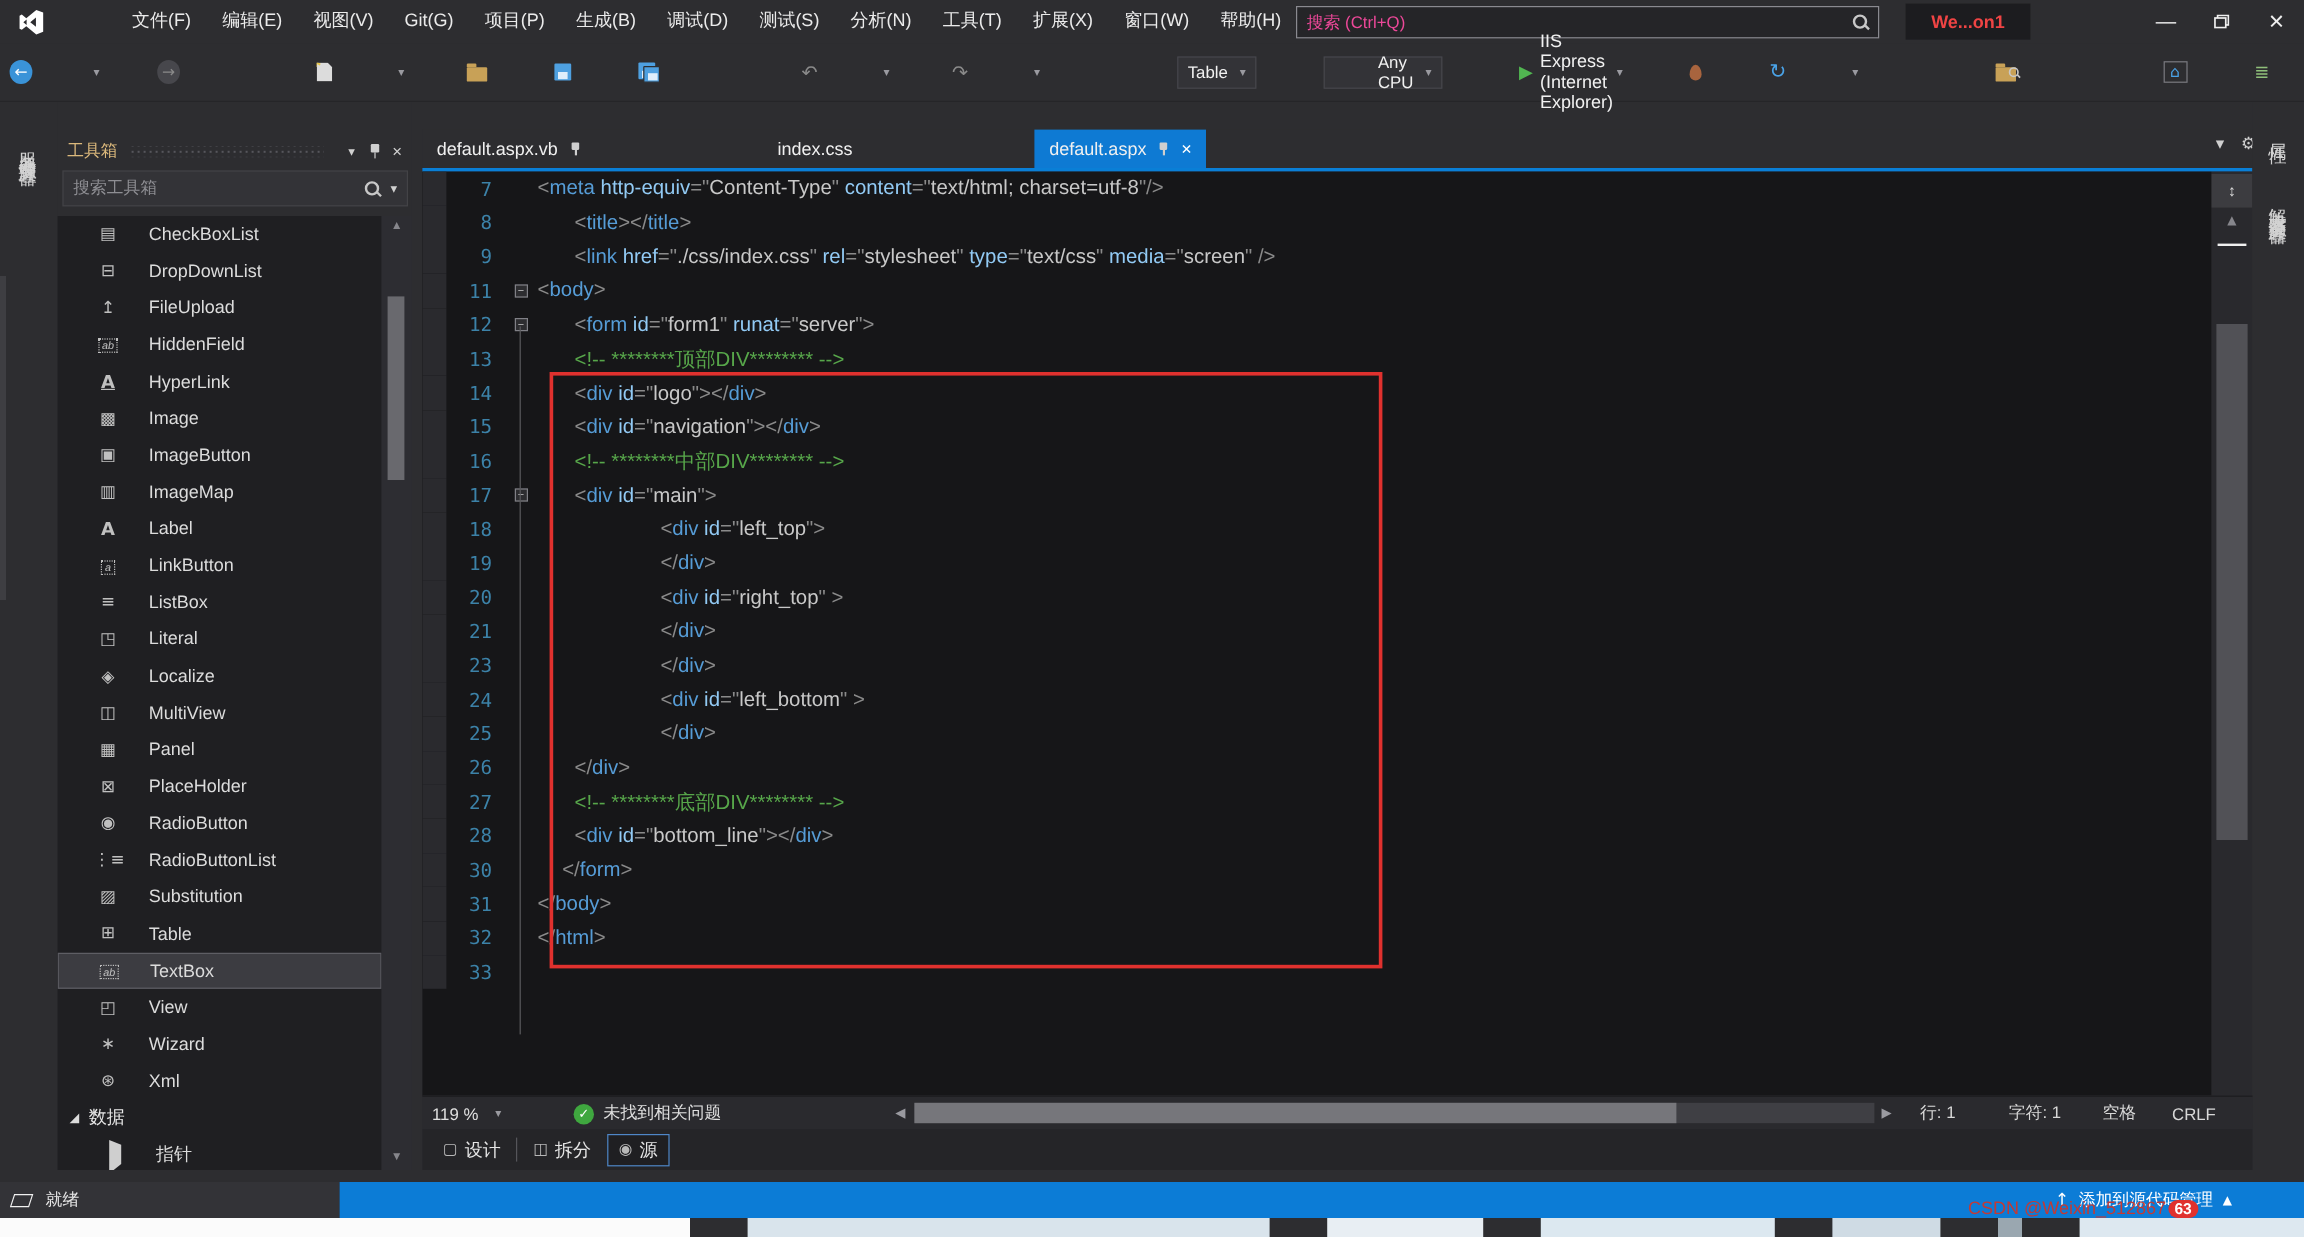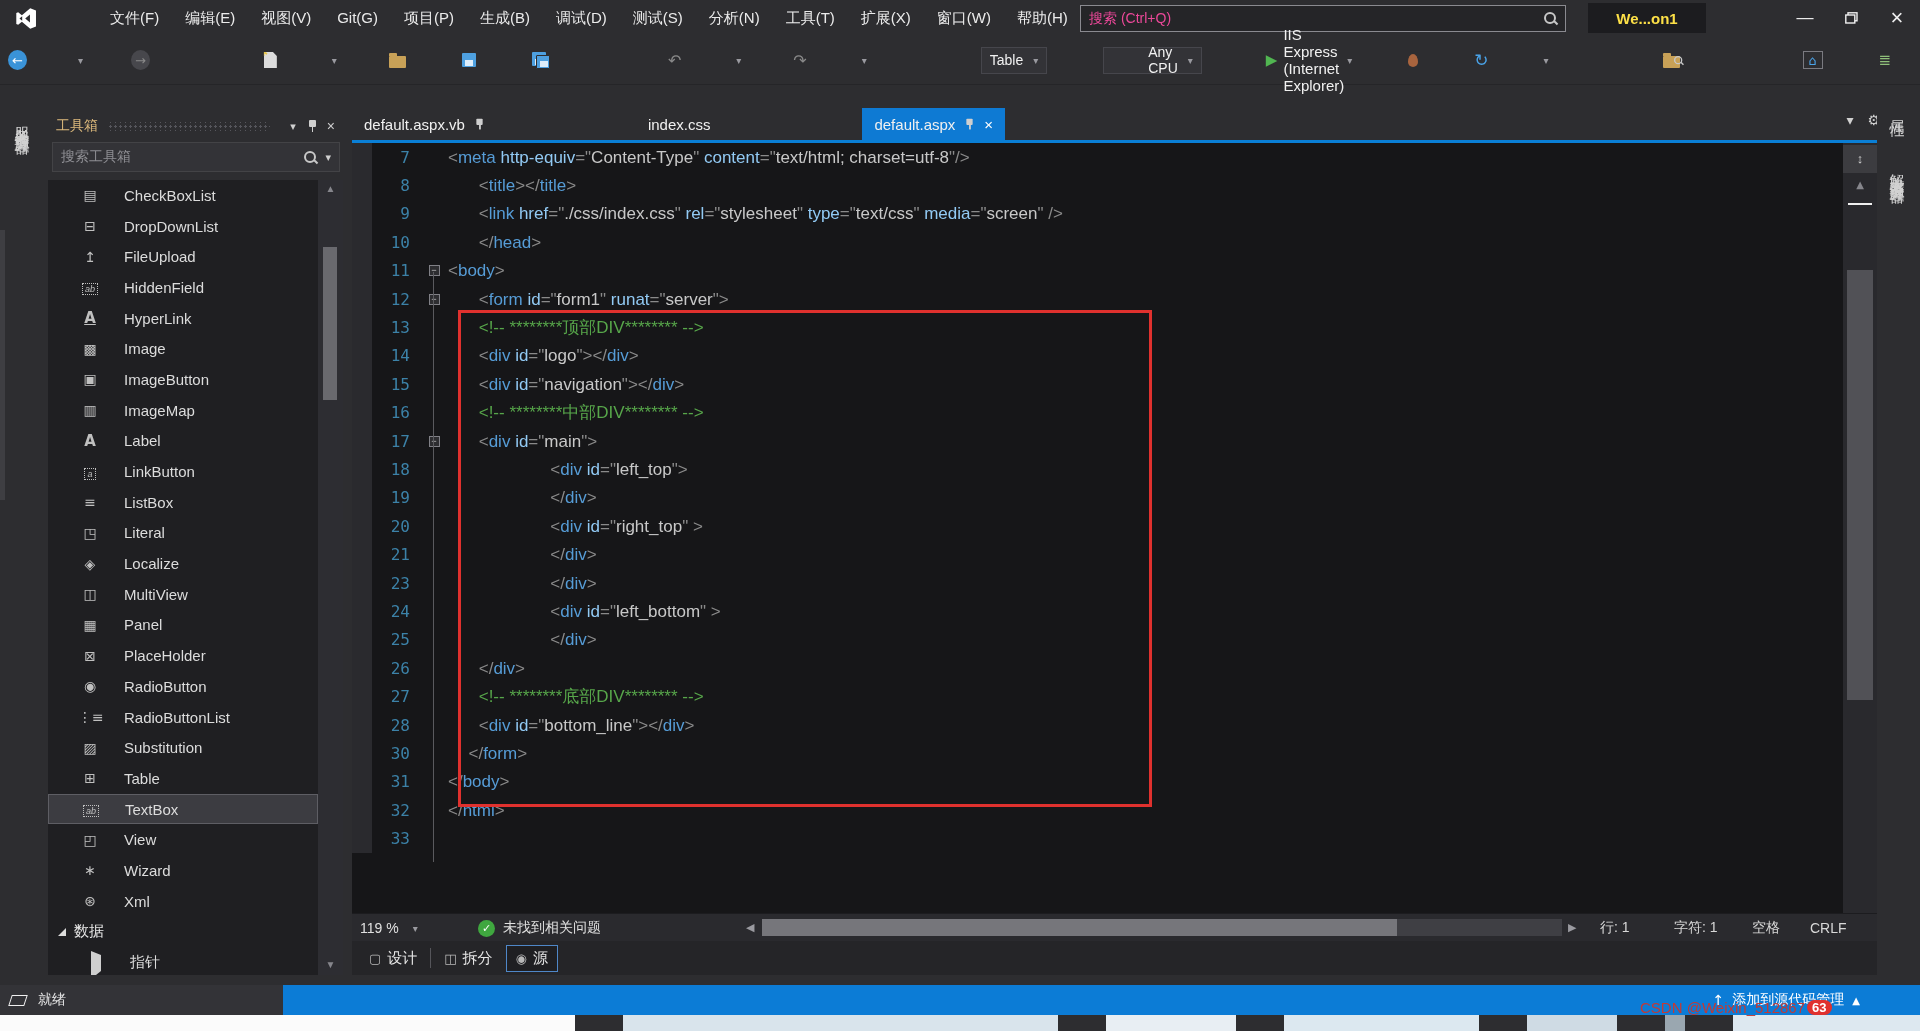--- a/index.html
+++ b/index.html
@@ -6,21 +6,21 @@
   *{box-sizing:border-box;font-family:"Liberation Sans","DejaVu Sans",sans-serif;}
   #app{position:relative;width:1920px;height:1031px;background:#2d2d30;overflow:hidden;color:#e8e8e8;}
   .abs{position:absolute;gap:48px;}
 
   
   #titlebar{left:0;top:0;width:1920px;height:36px;background:#2d2d30;display:flex;align-items:center;}
   #vs-logo{margin:0 10px 0 14px;display:flex;align-items:center;}
   .menu-item{padding:0 13px;font-size:15px;color:#ebebeb;line-height:36px;cursor:default;}
   #tb-search{position:absolute;left:1080px;top:5px;width:486px;height:27px;background:#252528;border:1px solid #8a8a90;display:flex;align-items:center;padding:0 8px;}
   #tb-search .ph{color:#ec4899;font-size:14px;flex:1;}
-  #win-title{position:absolute;left:1588px;top:3px;width:118px;height:30px;background:#1c1c1f;color:#fde047;font-weight:bold;font-size:15px;display:flex;align-items:center;justify-content:center;}
+  #win-title{position:absolute;left:1588px;top:3px;width:104px;height:30px;background:#1c1c1f;color:#ef4444;font-weight:bold;font-size:15px;display:flex;align-items:center;justify-content:center;}
   .win-btn{width:46px;height:36px;display:flex;align-items:center;justify-content:center;color:#f0f0f0;font-size:17px;}
   #win-btns{position:absolute;right:0;top:0;display:flex;}
 
   
   #toolbar{left:0;top:36px;width:1920px;height:49px;background:#2d2d30;display:flex;align-items:center;border-bottom:1px solid #252528;padding-left:8px;}
   .tsep{width:1px;height:26px;background:#46464c;margin:0 7px;}
   .tbtn{display:flex;align-items:center;justify-content:center;height:30px;padding:0 4px;color:#c8c8c8;}
   .dd{color:#9a9aa0;font-size:10px;margin-left:3px;}
   .circle-btn{width:20px;height:20px;border-radius:50%;display:flex;align-items:center;justify-content:center;font-size:13px;}
   .back{background:#3a93d8;color:#fff;}
@@ -418,26 +418,20 @@
           <span class="code">   <span class="tk-d">&lt;</span><span class="tk-t">title</span><span class="tk-d">&gt;&lt;/</span><span class="tk-t">title</span><span class="tk-d">&gt;</span></span>
         </div>
         <div class="cl">
           <span class="bp"></span>
           <span class="num">9</span>
           <span class="fold"></span>
           <span class="code">   <span class="tk-d">&lt;</span><span class="tk-t">link</span><span class="tk-x"> </span><span class="tk-a">href</span><span class="tk-d">="</span><span class="tk-v">./css/index.css</span><span class="tk-d">" </span><span class="tk-a">rel</span><span class="tk-d">="</span><span class="tk-v">stylesheet</span><span class="tk-d">" </span><span class="tk-a">type</span><span class="tk-d">="</span><span class="tk-v">text/css</span><span class="tk-d">" </span><span class="tk-a">media</span><span class="tk-d">="</span><span class="tk-v">screen</span><span class="tk-d">" /&gt;</span></span>
         </div>
         <div class="cl">
           <span class="bp"></span>
-          <span class="num">10</span>
-          <span class="fold"></span>
-          <span class="code">   <span class="tk-d">&lt;/</span><span class="tk-t">head</span><span class="tk-d">&gt;</span></span>
-        </div>
-        <div class="cl">
-          <span class="bp"></span>
           <span class="num">11</span>
           <span class="fold">
             <span class="foldbox">−</span>
           </span>
           <span class="code"><span class="tk-d">&lt;</span><span class="tk-t">body</span><span class="tk-d">&gt;</span></span>
         </div>
         <div class="cl">
           <span class="bp"></span>
           <span class="num">12</span>
           <span class="fold">

